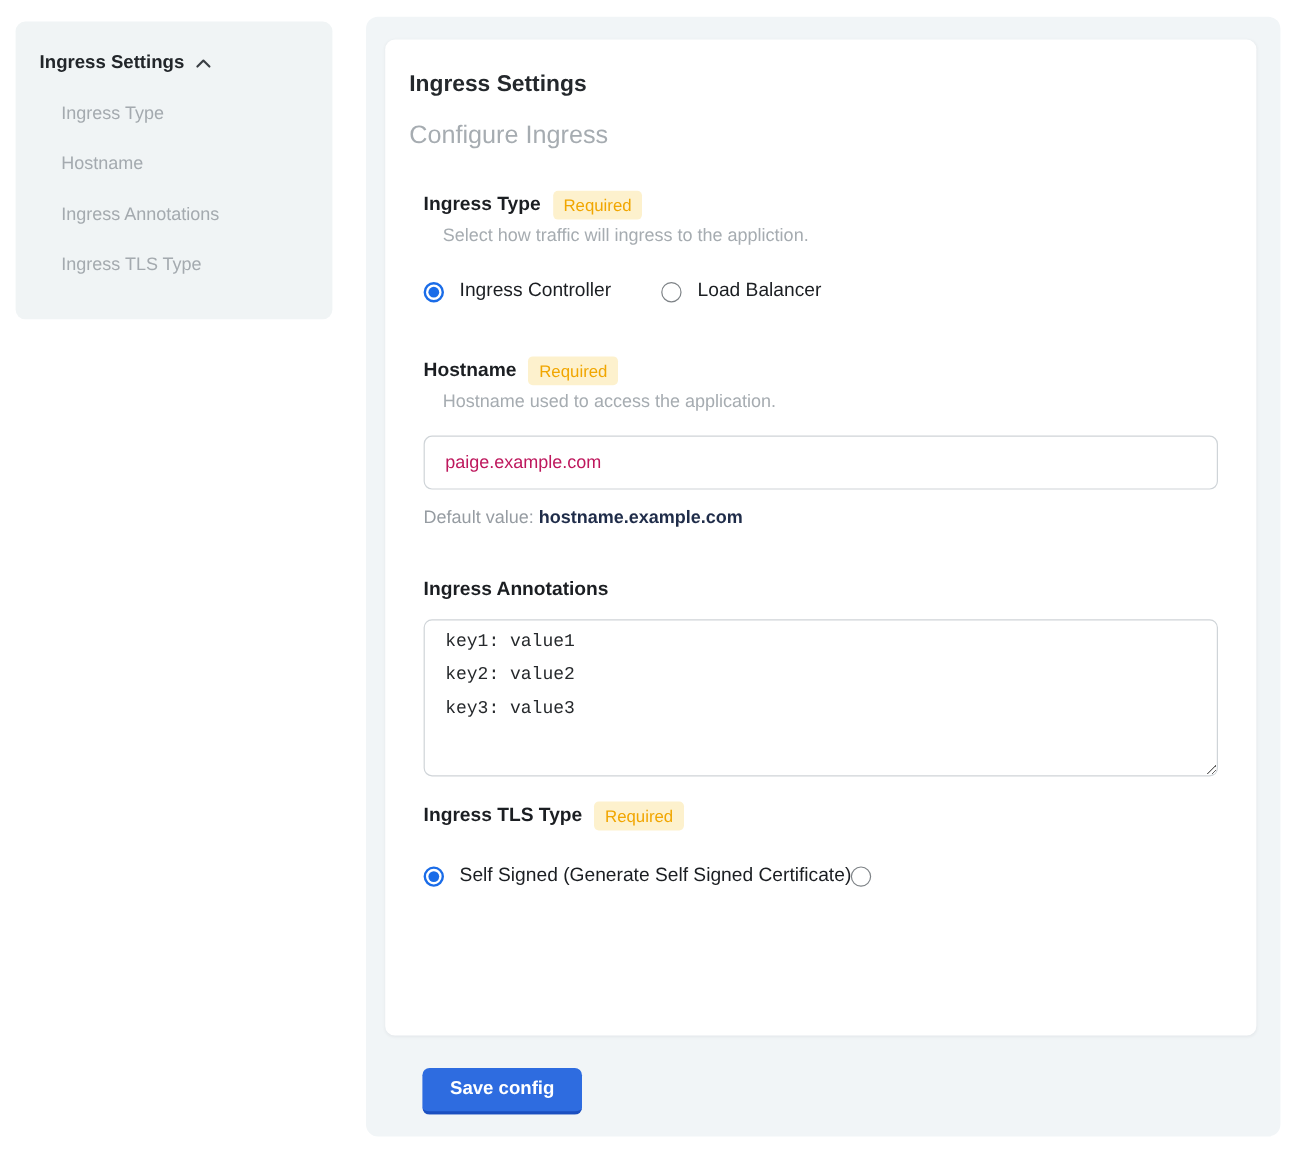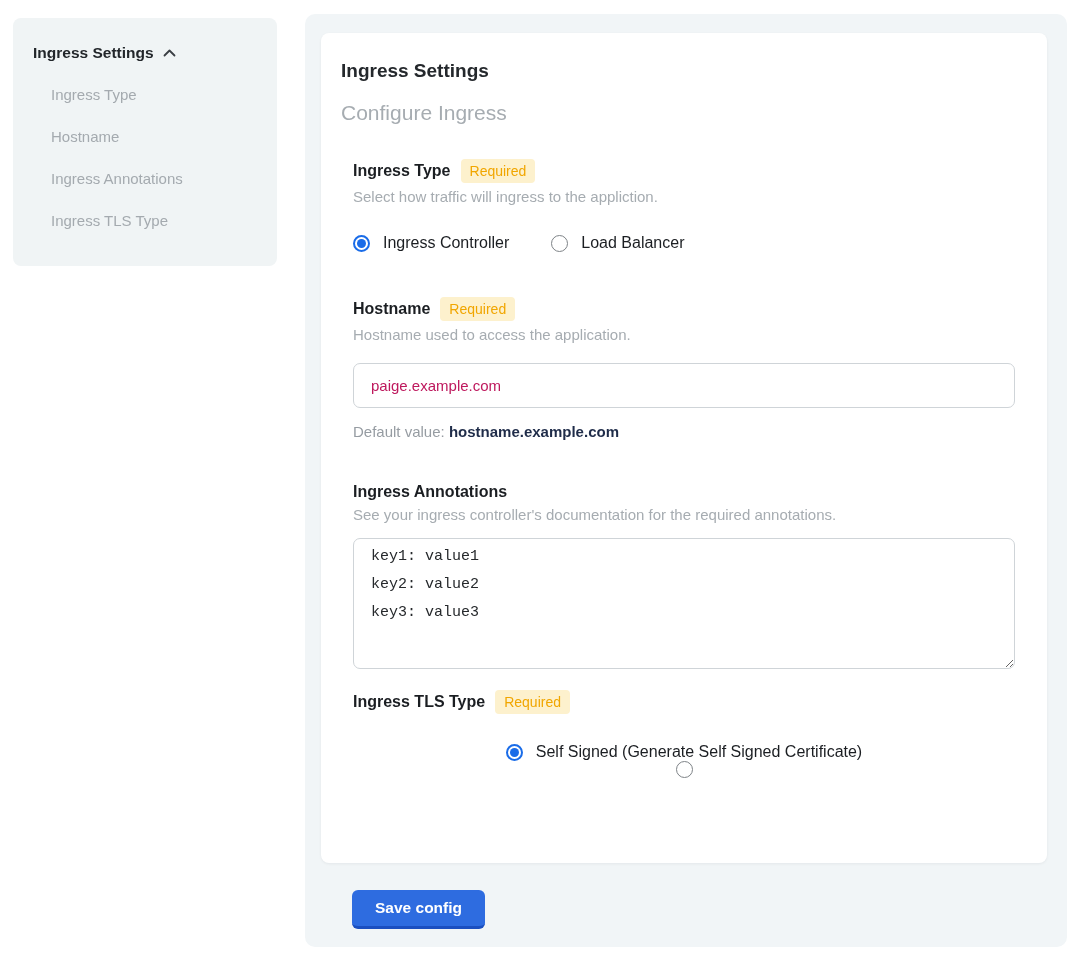--- a/index.html
+++ b/index.html
@@ -55,21 +55,21 @@
   .card-title{font-size:19px;font-weight:700;color:#24282c;}
   .card-subtitle{margin-top:19px;font-size:21px;color:var(--text-gray);}
   .fields{margin:0 12px;}
 
   .label-row{display:flex;align-items:center;gap:10px;}
   .field-label{font-size:16px;font-weight:600;color:#1b1e22;}
   .badge{
     background:var(--badge-bg);color:var(--badge-text);
     font-size:14px;padding:3px 9px;border-radius:4px;line-height:18px;
   }
-  .field-desc{margin-top:5px;font-size:15px;color:var(--text-gray);}
+  .field-desc{margin-top:5px;font-size:15px;color:var(--text-gray);margin-left:16px;}
 
   .section-type{margin-top:34px;}
   .radio-row-inline{display:flex;gap:42px;margin-top:29px;}
   .radio-option{display:flex;align-items:center;gap:13px;cursor:pointer;justify-content:center;}
   .radio{
     width:17px;height:17px;border-radius:50%;
     border:1.5px solid #7e8387;background:#fff;position:relative;flex:0 0 auto;
   }
   .radio.selected{border:2px solid var(--accent-blue);}
   .radio.selected::after{
@@ -91,21 +91,21 @@
   .section-annotations{margin-top:43px;}
   .textarea{
     display:block;margin-top:15px;width:100%;height:131px;
     border:1px solid #cfd4d8;border-radius:7px;padding:4px 17px;
     font-family:"Liberation Mono","DejaVu Sans Mono",monospace;
     font-size:15px;line-height:28px;color:#26292c;
     resize:vertical;outline:none;background:#fff;
   }
 
   .section-tls{margin-top:21px;}
-  .radio-col{display:flex;flex-direction:column;margin-top:29px;}
+  .radio-col{display:flex;flex-direction:row;margin-top:29px;}
 
   .save-btn{
     margin-top:27px;display:inline-block;
     background:var(--button-blue);color:#ffffff;
     border:none;border-bottom:3px solid var(--button-blue-dark);
     border-radius:6px;height:39px;padding:0 23px;
     font-family:"Liberation Sans","DejaVu Sans",sans-serif;
     font-size:15.5px;font-weight:700;cursor:pointer;margin-left:31px;
   }
 </style>
@@ -163,21 +163,20 @@
         <p class="default-line">
           <span>Default value:</span>
           <span class="default-value">hostname.example.com</span>
         </p>
       </div>
 
       <div class="section-annotations">
         <div class="label-row">
           <span class="field-label">Ingress Annotations</span>
         </div>
-        <p class="field-desc">See your ingress controller's documentation for the required annotations.</p>
         <textarea class="textarea" style="">key1: value1
 key2: value2
 key3: value3</textarea>
       </div>
 
       <div class="section-tls">
         <div class="label-row">
           <span class="field-label">Ingress TLS Type</span>
           <span class="badge">Required</span>
         </div>

